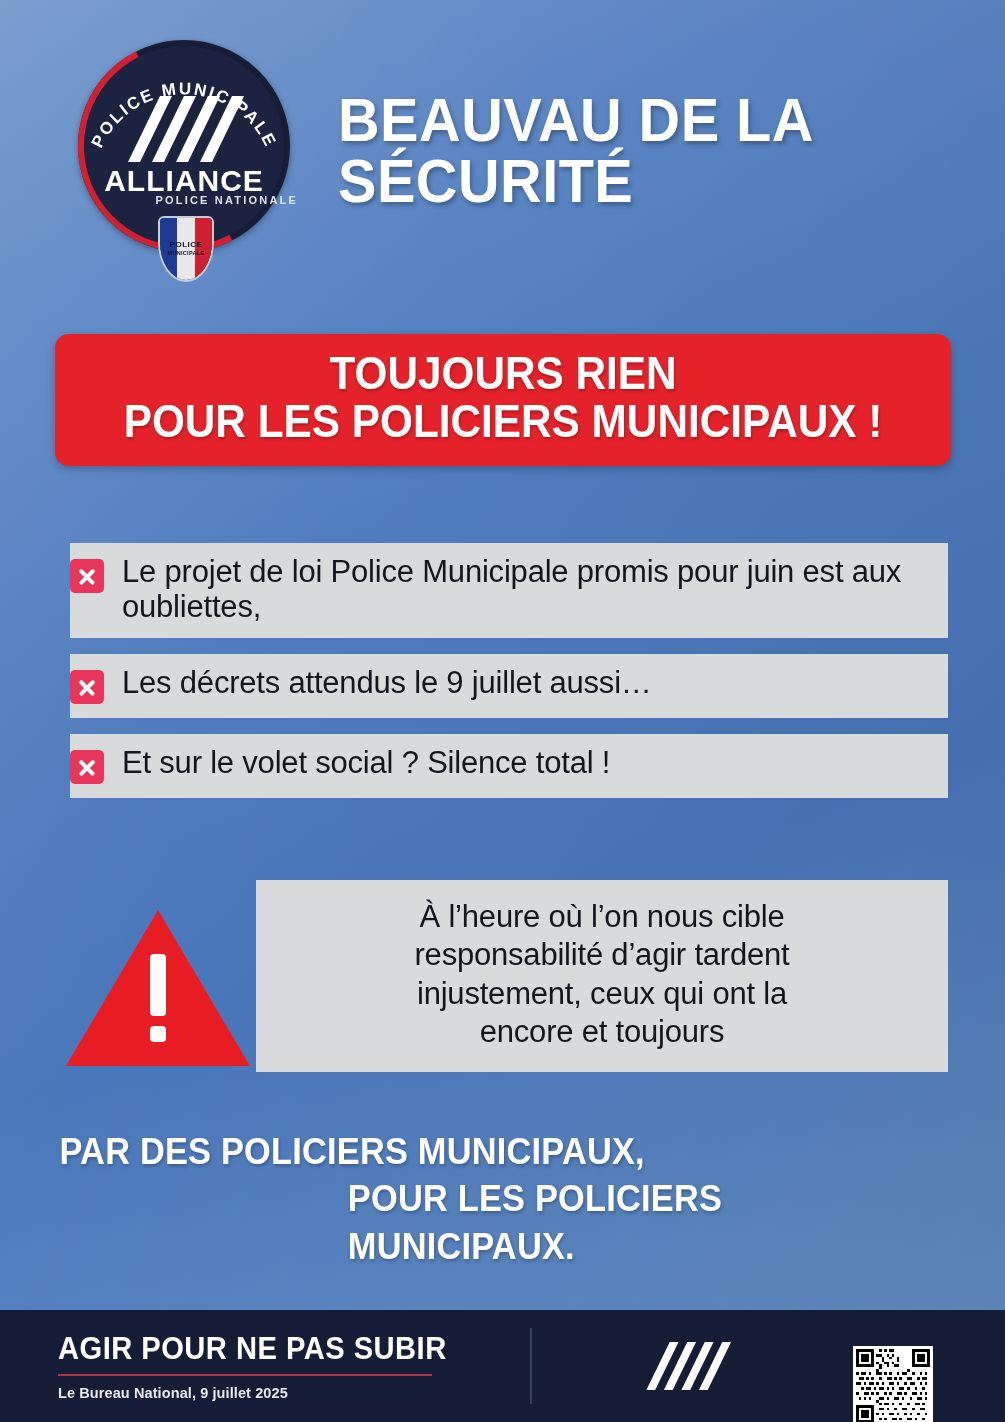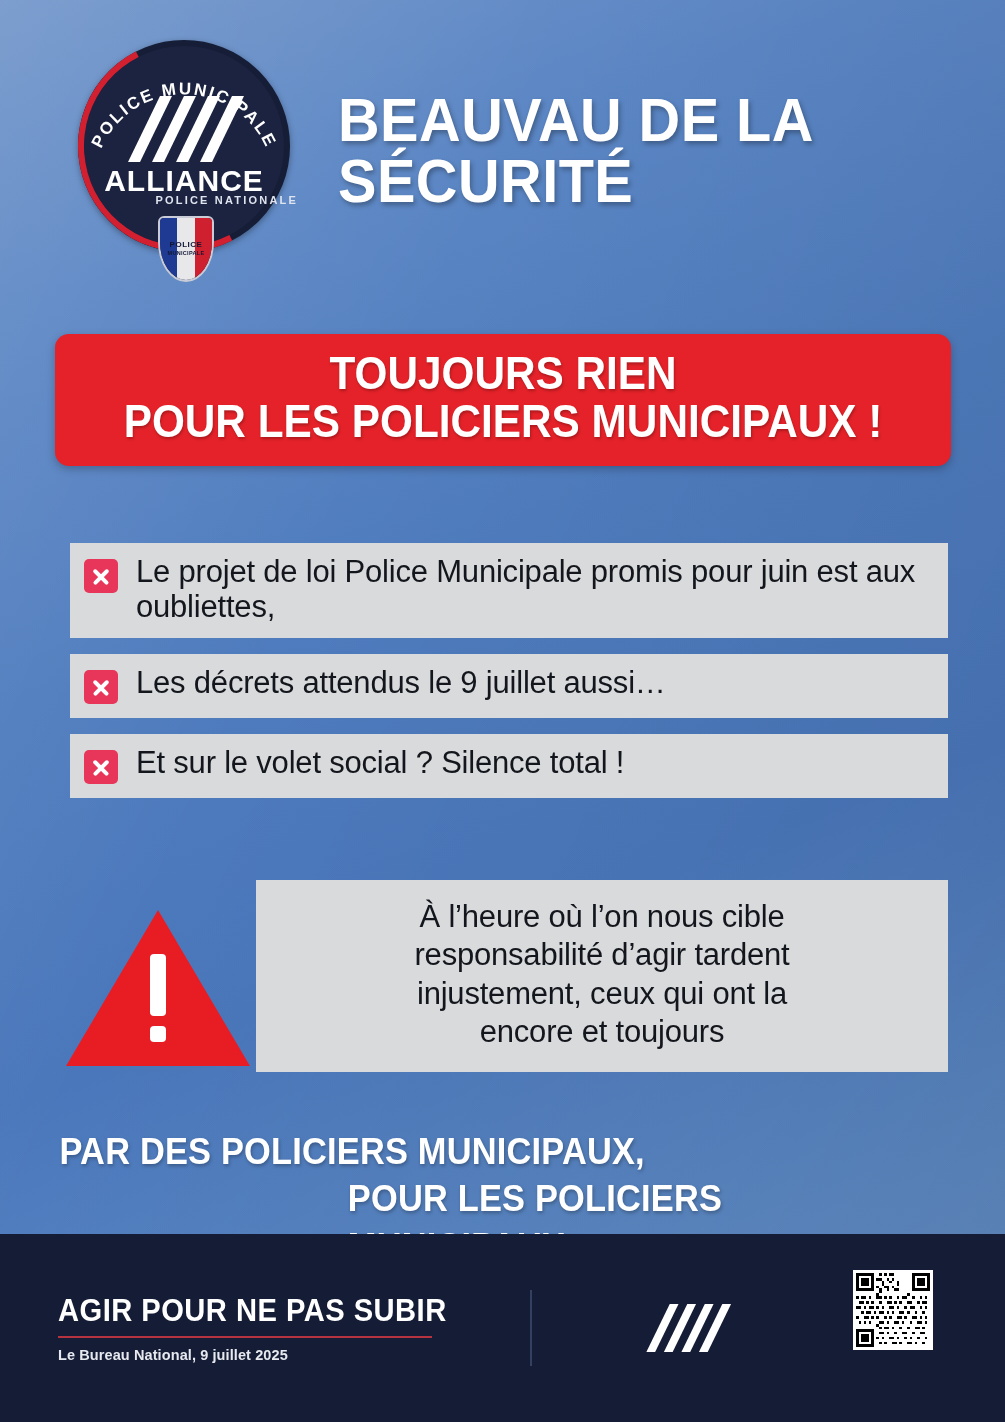--- a/index.html
+++ b/index.html
@@ -163,21 +163,21 @@
   
   .bullets {
     position: absolute;
     left: 70px; top: 543px;
     width: 878px;
   }
   .bullet-row {
     background: #d9dadc;
     display: flex;
     align-items: flex-start;
-    padding: 12px 16px 14px 14px;
+    padding: 12px 16px 14px 0;
     margin-bottom: 16px;
   }
   .bullet-row:last-child { margin-bottom: 0; }
   .x-icon {
     flex: 0 0 auto;
     width: 34px; height: 34px;
     background: #e8365a;
     border-radius: 5px;
     position: relative;
     margin-top: 4px;
@@ -241,21 +241,21 @@
     transform: scaleX(0.93);
     transform-origin: left top;
     text-shadow: 1px 2px 4px rgba(0,0,0,0.28);
   }
   .slogan .line2 { display: block; padding-left: 310px; }
 
   
   .footer {
     position: absolute;
     left: 0; right: 0; bottom: 0;
-    height: 188px;
+    height: 112px;
     background: #141c36;
     display: flex;
     align-items: center;
   }
   .footer-left {
     margin-left: 58px;
     width: 430px;
   }
   .footer-slogan {
     color: #ffffff;

